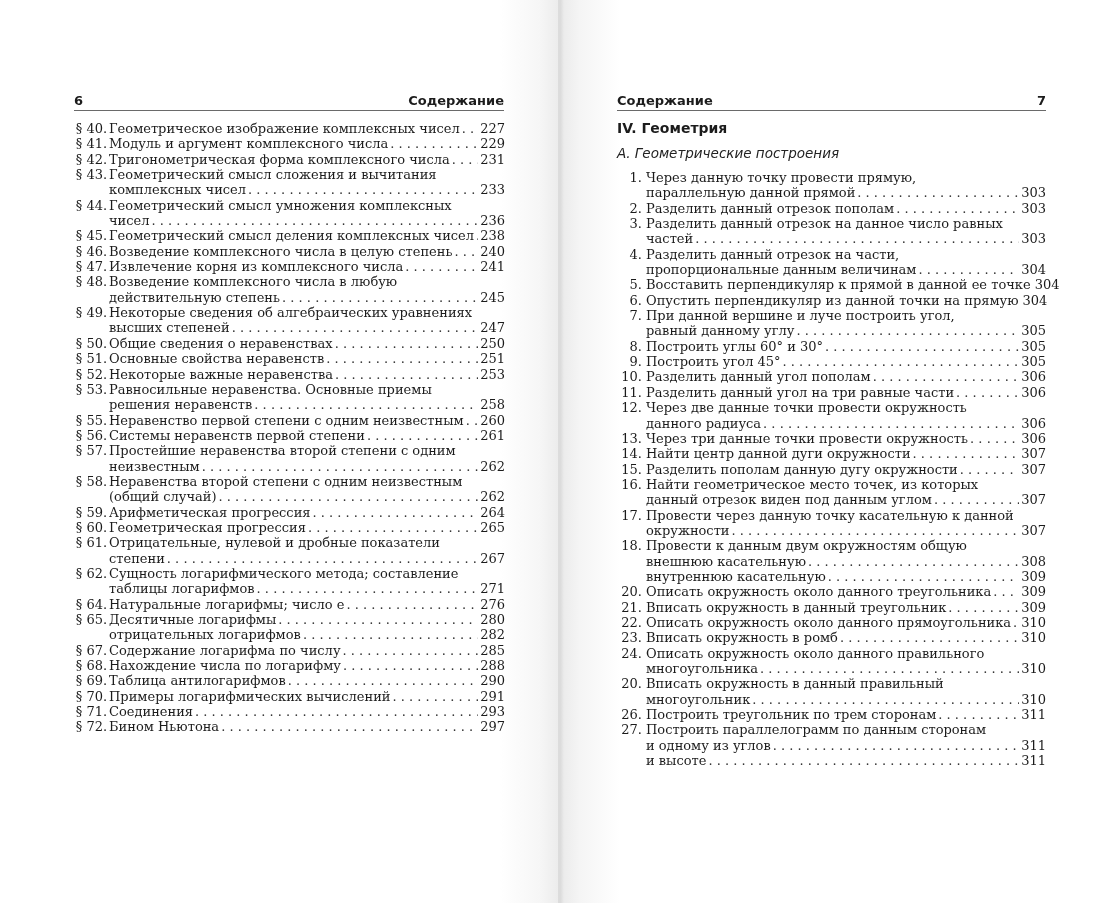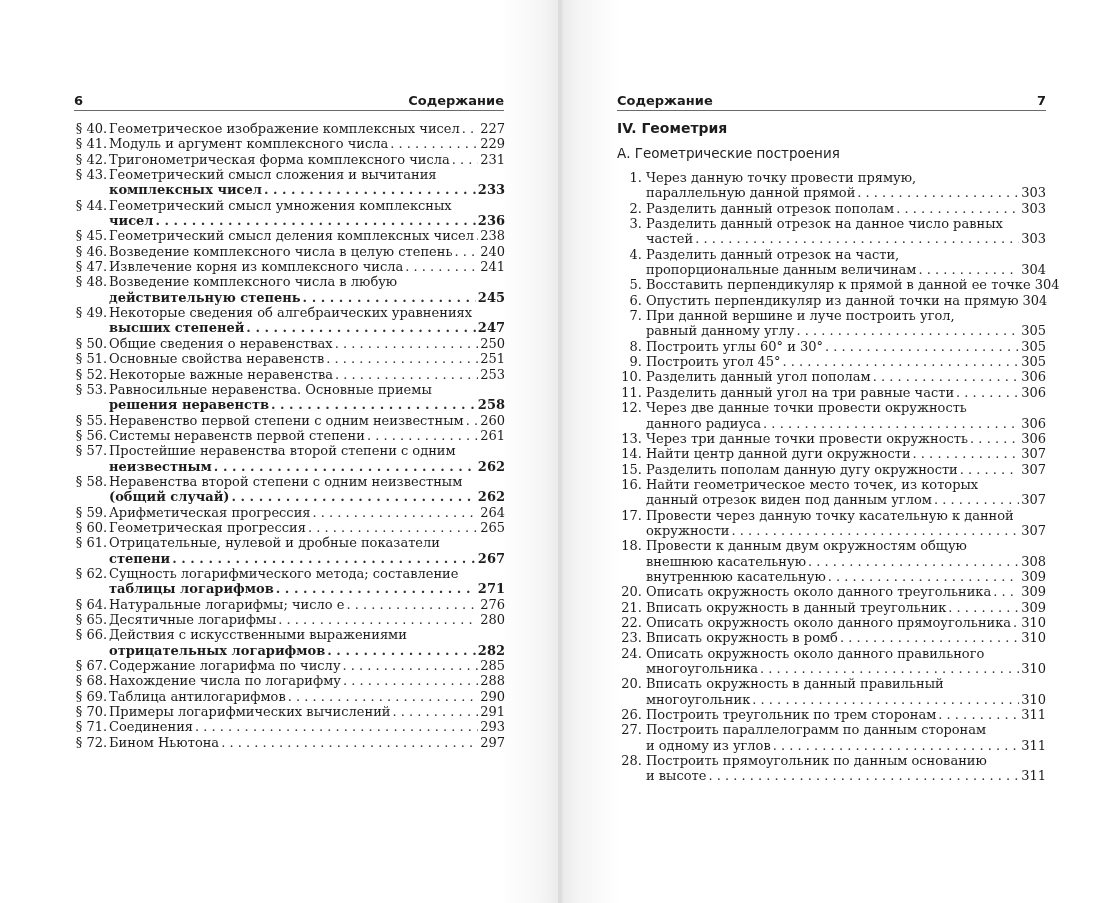--- a/index.html
+++ b/index.html
@@ -30,40 +30,40 @@
   .left-toc { left: 74px; top: 121px; width: 431px; }
   .right-toc { left: 617px; top: 170px; width: 429px; }
 
   .entry { position: relative; font-size: 13px; line-height: 15.35px; }
   .entry .line { display: flex; white-space: nowrap; }
   .entry .num { flex: 0 0 auto; }
   .left-toc .num { width: 35px; text-align: center; }
   .right-toc .num { width: 25px; text-align: right; padding-right: 4px; }
   .entry .title-first { flex: 1 1 auto; }
   .entry .cont { display: flex; white-space: nowrap; }
-  .left-toc .cont { padding-left: 35px; font-weight: bold; }
+  .left-toc .cont { padding-left: 35px; }
   .right-toc .cont { padding-left: 29px; }
   .entry .text-last { flex: 0 0 auto; }
   .entry .dots {
     flex: 1 1 auto; overflow: hidden; margin: 0 2px;
     letter-spacing: 3.2px; color: #333;
   }
   .entry .dots::before {
     content: ". . . . . . . . . . . . . . . . . . . . . . . . . . . . . . . . . . . . . . . . . . . . . . . . . . . . . . . . . . . . . . . . . . . . . . . . . . . . . . . . .";
     letter-spacing: 0;
   }
   .entry .page { position: static; flex: 0 0 auto; background: none; height: auto; text-align: right; min-width: 24px; }
 
   .section-title {
     position: absolute; left: 617px; top: 120px;
     font-family: "DejaVu Sans", sans-serif; font-weight: bold; font-size: 14px;
   }
   .subsection-title {
     position: absolute; left: 617px; top: 145px;
-    font-family: "DejaVu Sans", sans-serif; font-size: 13.5px; color: #222;
+    font-family: "DejaVu Sans", sans-serif; font-size: 13.5px; color: #222; font-style: italic;
   }
 </style>
 </head>
 <body>
 
 <div class="page page-left"></div>
 <div class="page page-right"></div>
 <div class="spine"></div>
 
 <div class="run-head left-head">
@@ -293,24 +293,20 @@
     </li>
     <li class="entry">
       <div class="line">
         <span class="num">§ 65.</span>
         <span class="text-last">Десятичные логарифмы</span>
         <span class="dots"></span>
         <span class="page">280</span>
       </div>
     </li>
     <li class="entry">
-      <div class="line">
-        <span class="num">§ 66.</span>
-        <span class="title-first">Действия с искусственными выражениями</span>
-      </div>
       <div class="cont">
         <span class="text-last">отрицательных логарифмов</span>
         <span class="dots"></span>
         <span class="page">282</span>
       </div>
     </li>
     <li class="entry">
       <div class="line">
         <span class="num">§ 67.</span>
         <span class="text-last">Содержание логарифма по числу</span>
@@ -602,23 +598,19 @@
         <span class="num">27.</span>
         <span class="title-first">Построить параллелограмм по данным сторонам</span>
       </div>
       <div class="cont">
         <span class="text-last">и одному из углов</span>
         <span class="dots"></span>
         <span class="page">311</span>
       </div>
     </li>
     <li class="entry">
-      <div class="line">
-        <span class="num">28.</span>
-        <span class="title-first">Построить прямоугольник по данным основанию</span>
-      </div>
       <div class="cont">
         <span class="text-last">и высоте</span>
         <span class="dots"></span>
         <span class="page">311</span>
       </div>
     </li>
   </ul>
 
 </body></html>

